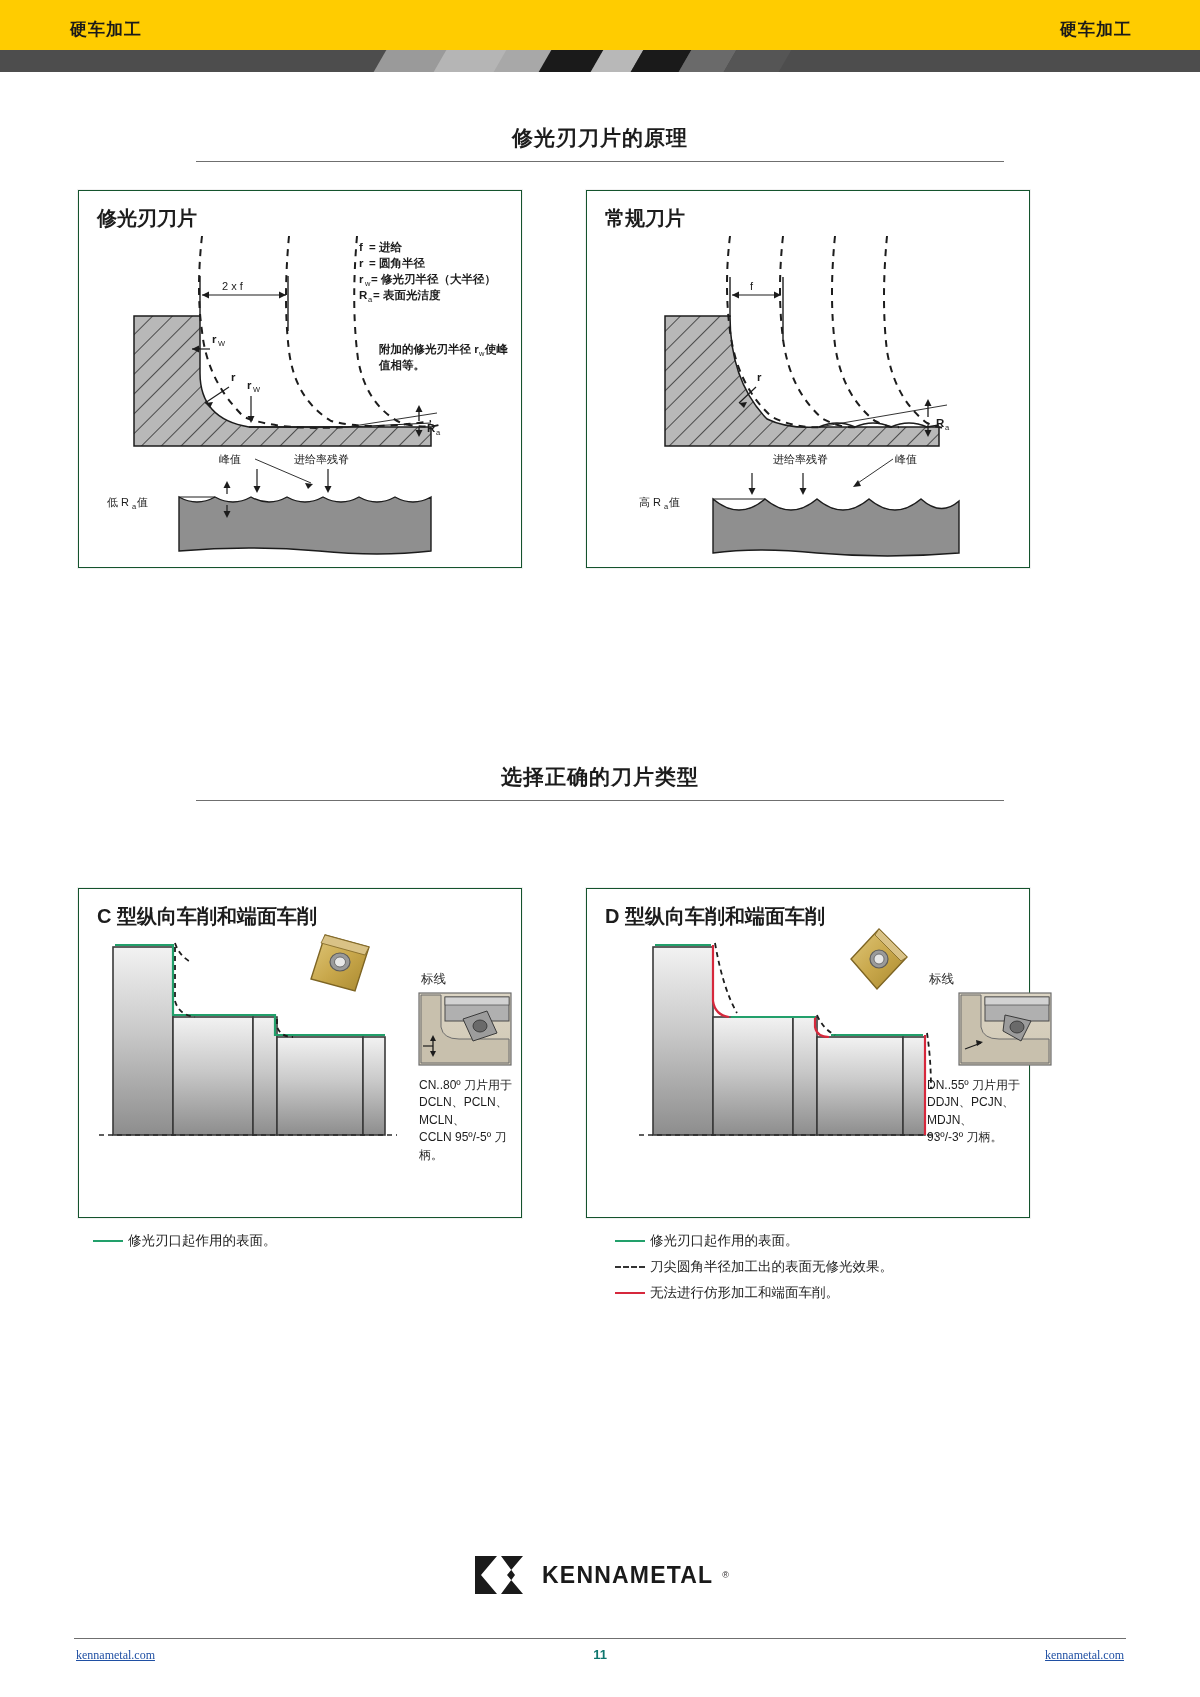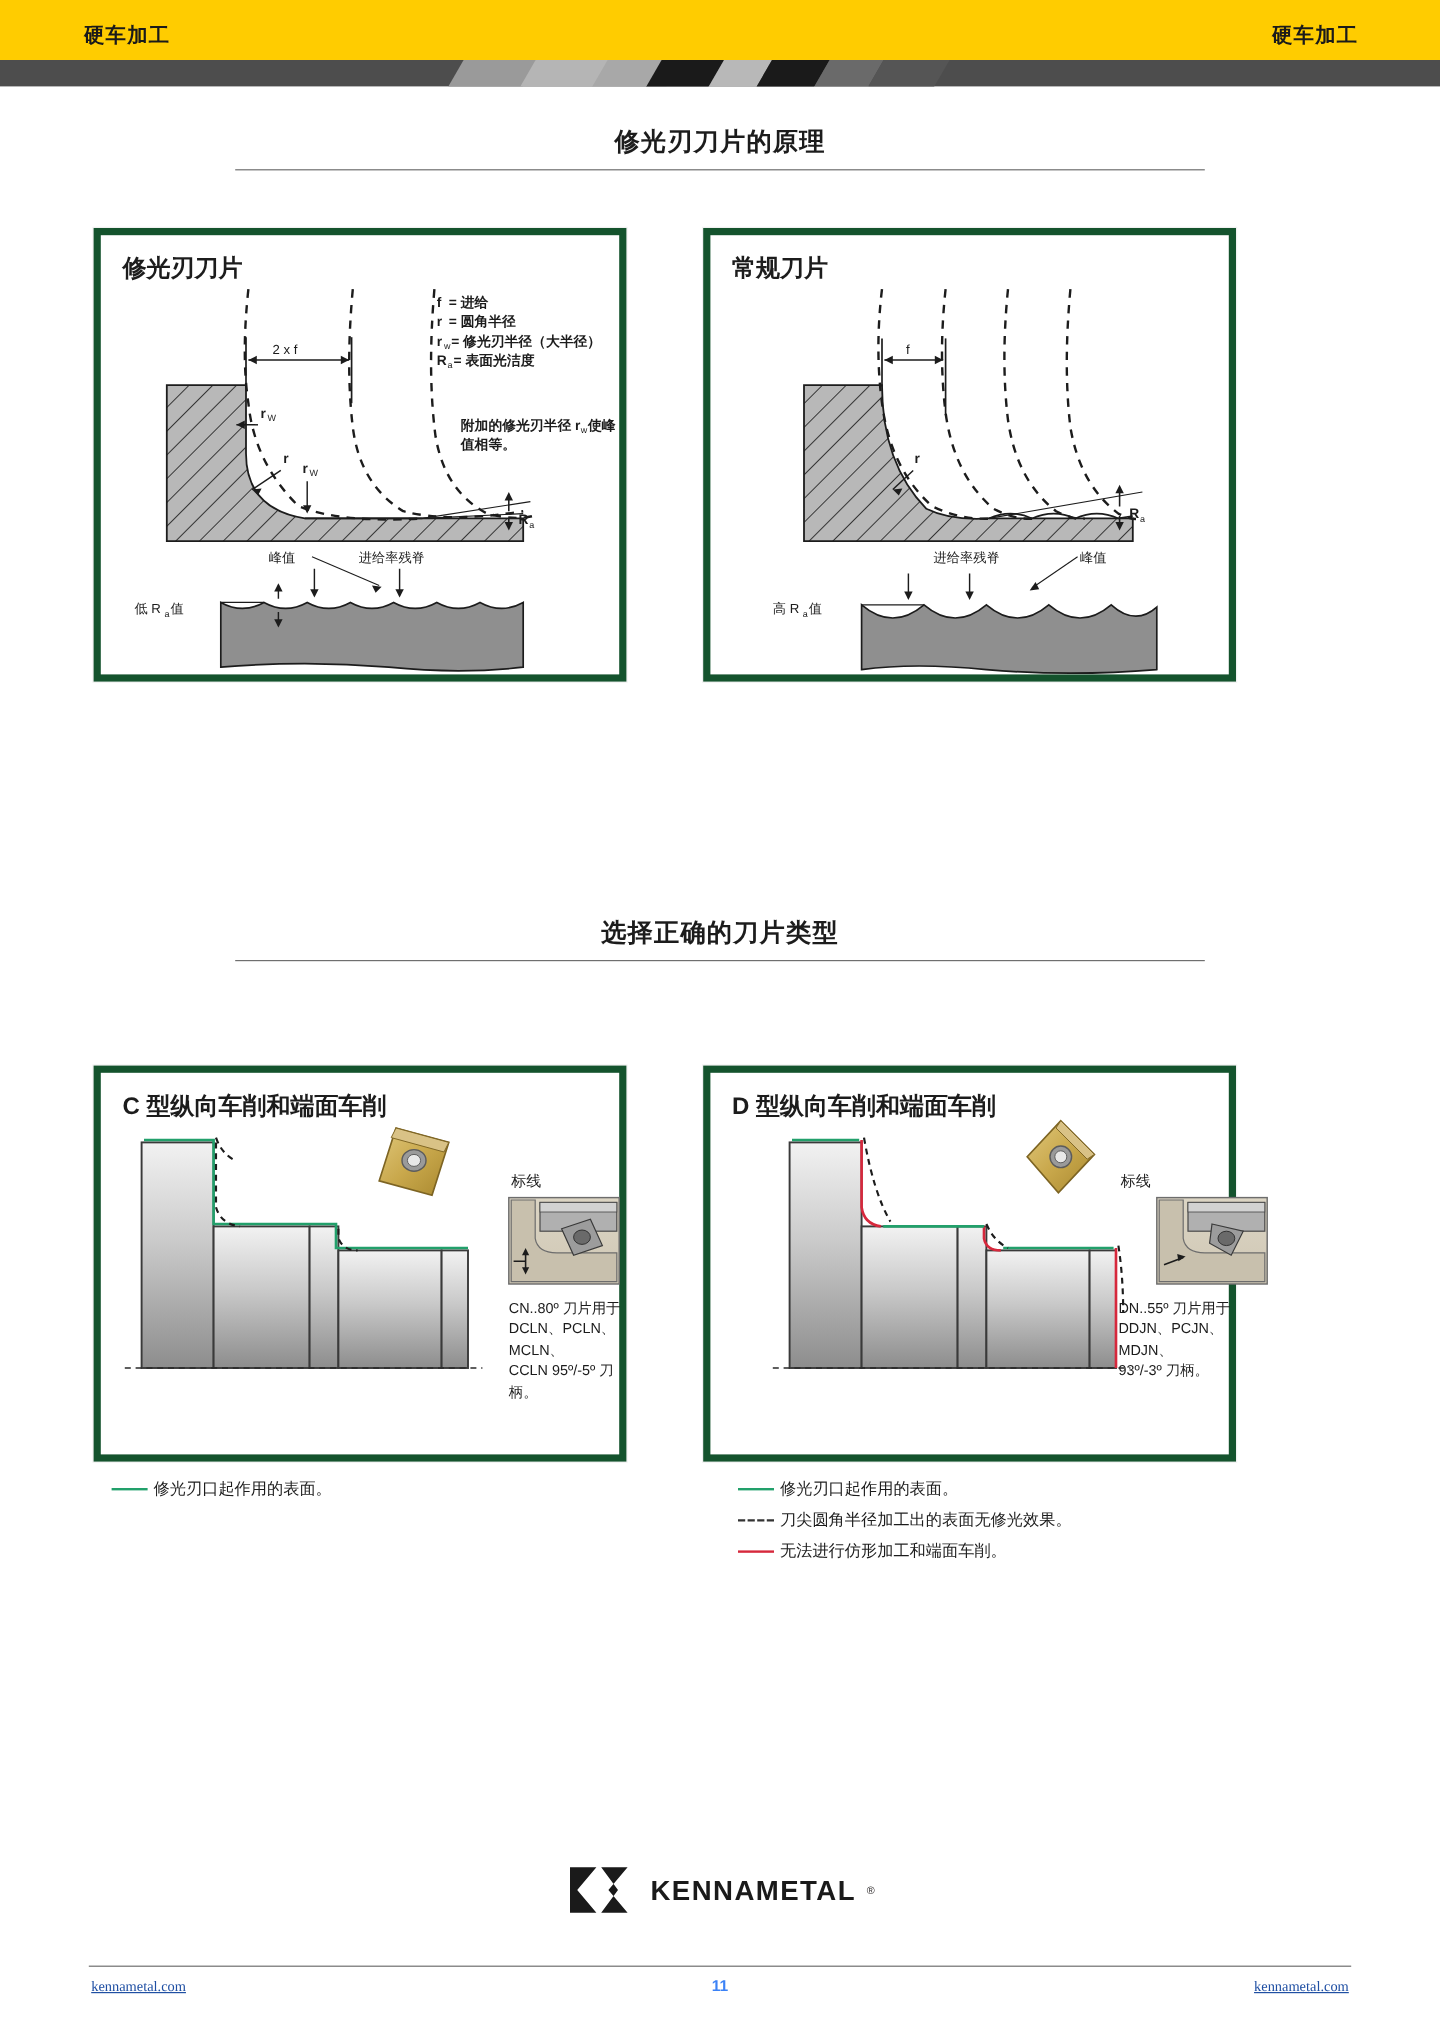--- a/index.html
+++ b/index.html
@@ -17,21 +17,21 @@
   .hdr-title.right{ right:68px; }
   .hdr-stripe{ position:absolute; left:0; top:50px; width:1200px; height:22px; background:#4d4d4d; overflow:hidden; }
   .hdr-stripe .seg{ position:absolute; top:-6px; height:34px; width:62px; transform:skewX(-30deg); }
 
   
   .sec{ position:absolute; left:196px; width:808px; text-align:center; }
   .sec .t{ font-size:21px; font-weight:700; color:#1c1c1c; letter-spacing:1px; }
   .sec .rule{ margin-top:9px; height:1px; background:#6f6f6f; width:100%; }
 
   
-  .panel{ position:absolute; background:#fff; border:6px solid #14532d;
+  .panel{ position:absolute; background:#fff; border:1px solid #14532d;
           box-shadow:0 0 0 1px #f1f1f1; }
   .panel-title{ position:absolute; font-size:20px; font-weight:700; color:#1c1c1c; }
   .panel-title .pfx{ font-weight:700; }
 
   svg{ display:block; }
 
   
   .legend{ position:absolute; }
   .legend-row{ display:flex; align-items:center; height:26px; }
   .legend-key{ width:40px; flex:0 0 40px; display:flex; align-items:center; justify-content:center; }
@@ -41,21 +41,21 @@
 
   
   .thumb-label{ position:absolute; font-size:12.5px; color:#1c1c1c; }
   .thumb-cap{ position:absolute; font-size:12px; line-height:1.45; color:#1c1c1c; }
 
   
   .foot-rule{ position:absolute; left:74px; top:1638px; width:1052px; height:1px; background:#6f6f6f; }
   .foot-link{ position:absolute; top:1648px; font-size:12px; color:#1f4fa3; text-decoration:underline;font-family:Liberation Serif, serif; }
   .foot-link.l{ left:76px; }
   .foot-link.r{ right:76px; }
-  .foot-page{ position:absolute; left:0; top:1647px; width:1200px; text-align:center; font-size:13px; font-weight:700; color:#3b82f6; }
+  .foot-page{ position:absolute; left:0; top:1647px; width:1200px; text-align:center; font-size:13px; font-weight:700; color:#0f766e; }
 
   .logo{ position:absolute; left:0; top:1554px; width:1200px; display:flex; align-items:center; justify-content:center; gap:9px; }
   .logo-word{ font-size:23px; font-weight:700; letter-spacing:1.2px; color:#1a1a1a; }
   .logo-tm{ font-size:9px; vertical-align:super; }
 
   
   .dtxt{ font-size:11px; fill:#1c1c1c; font-family:"Liberation Sans",sans-serif; }
   .dtxt-b{ font-size:11.5px; font-weight:700; fill:#1c1c1c; font-family:"Liberation Sans",sans-serif; }
   .dsub{ font-size:7.5px; fill:#1c1c1c; font-family:"Liberation Sans",sans-serif; }
 </style>
@@ -69,21 +69,21 @@
   <div class="seg" style="left:380px;background:#9a9a9a;"></div>
   <div class="seg" style="left:440px;background:#b5b5b5;"></div>
   <div class="seg" style="left:500px;background:#a8a8a8;"></div>
   <div class="seg" style="left:545px;width:52px;background:#1a1a1a;"></div>
   <div class="seg" style="left:597px;width:40px;background:#b8b8b8;"></div>
   <div class="seg" style="left:637px;width:48px;background:#1a1a1a;"></div>
   <div class="seg" style="left:685px;width:45px;background:#6a6a6a;"></div>
   <div class="seg" style="left:730px;width:55px;background:#555555;"></div>
 </div>
 
-<div class="sec" style="top:104px;">
+<div class="sec" style="top:124px;">
   <div class="t">修光刃刀片的原理</div>
   <div class="rule"></div>
 </div>
 
 <div class="panel" style="left:78px; top:190px; width:444px; height:378px;">
   <div class="panel-title" style="left:18px; top:14px;">修光刃刀片</div>
 
   <svg width="444" height="378" viewBox="0 0 444 378">
 
     <defs>

